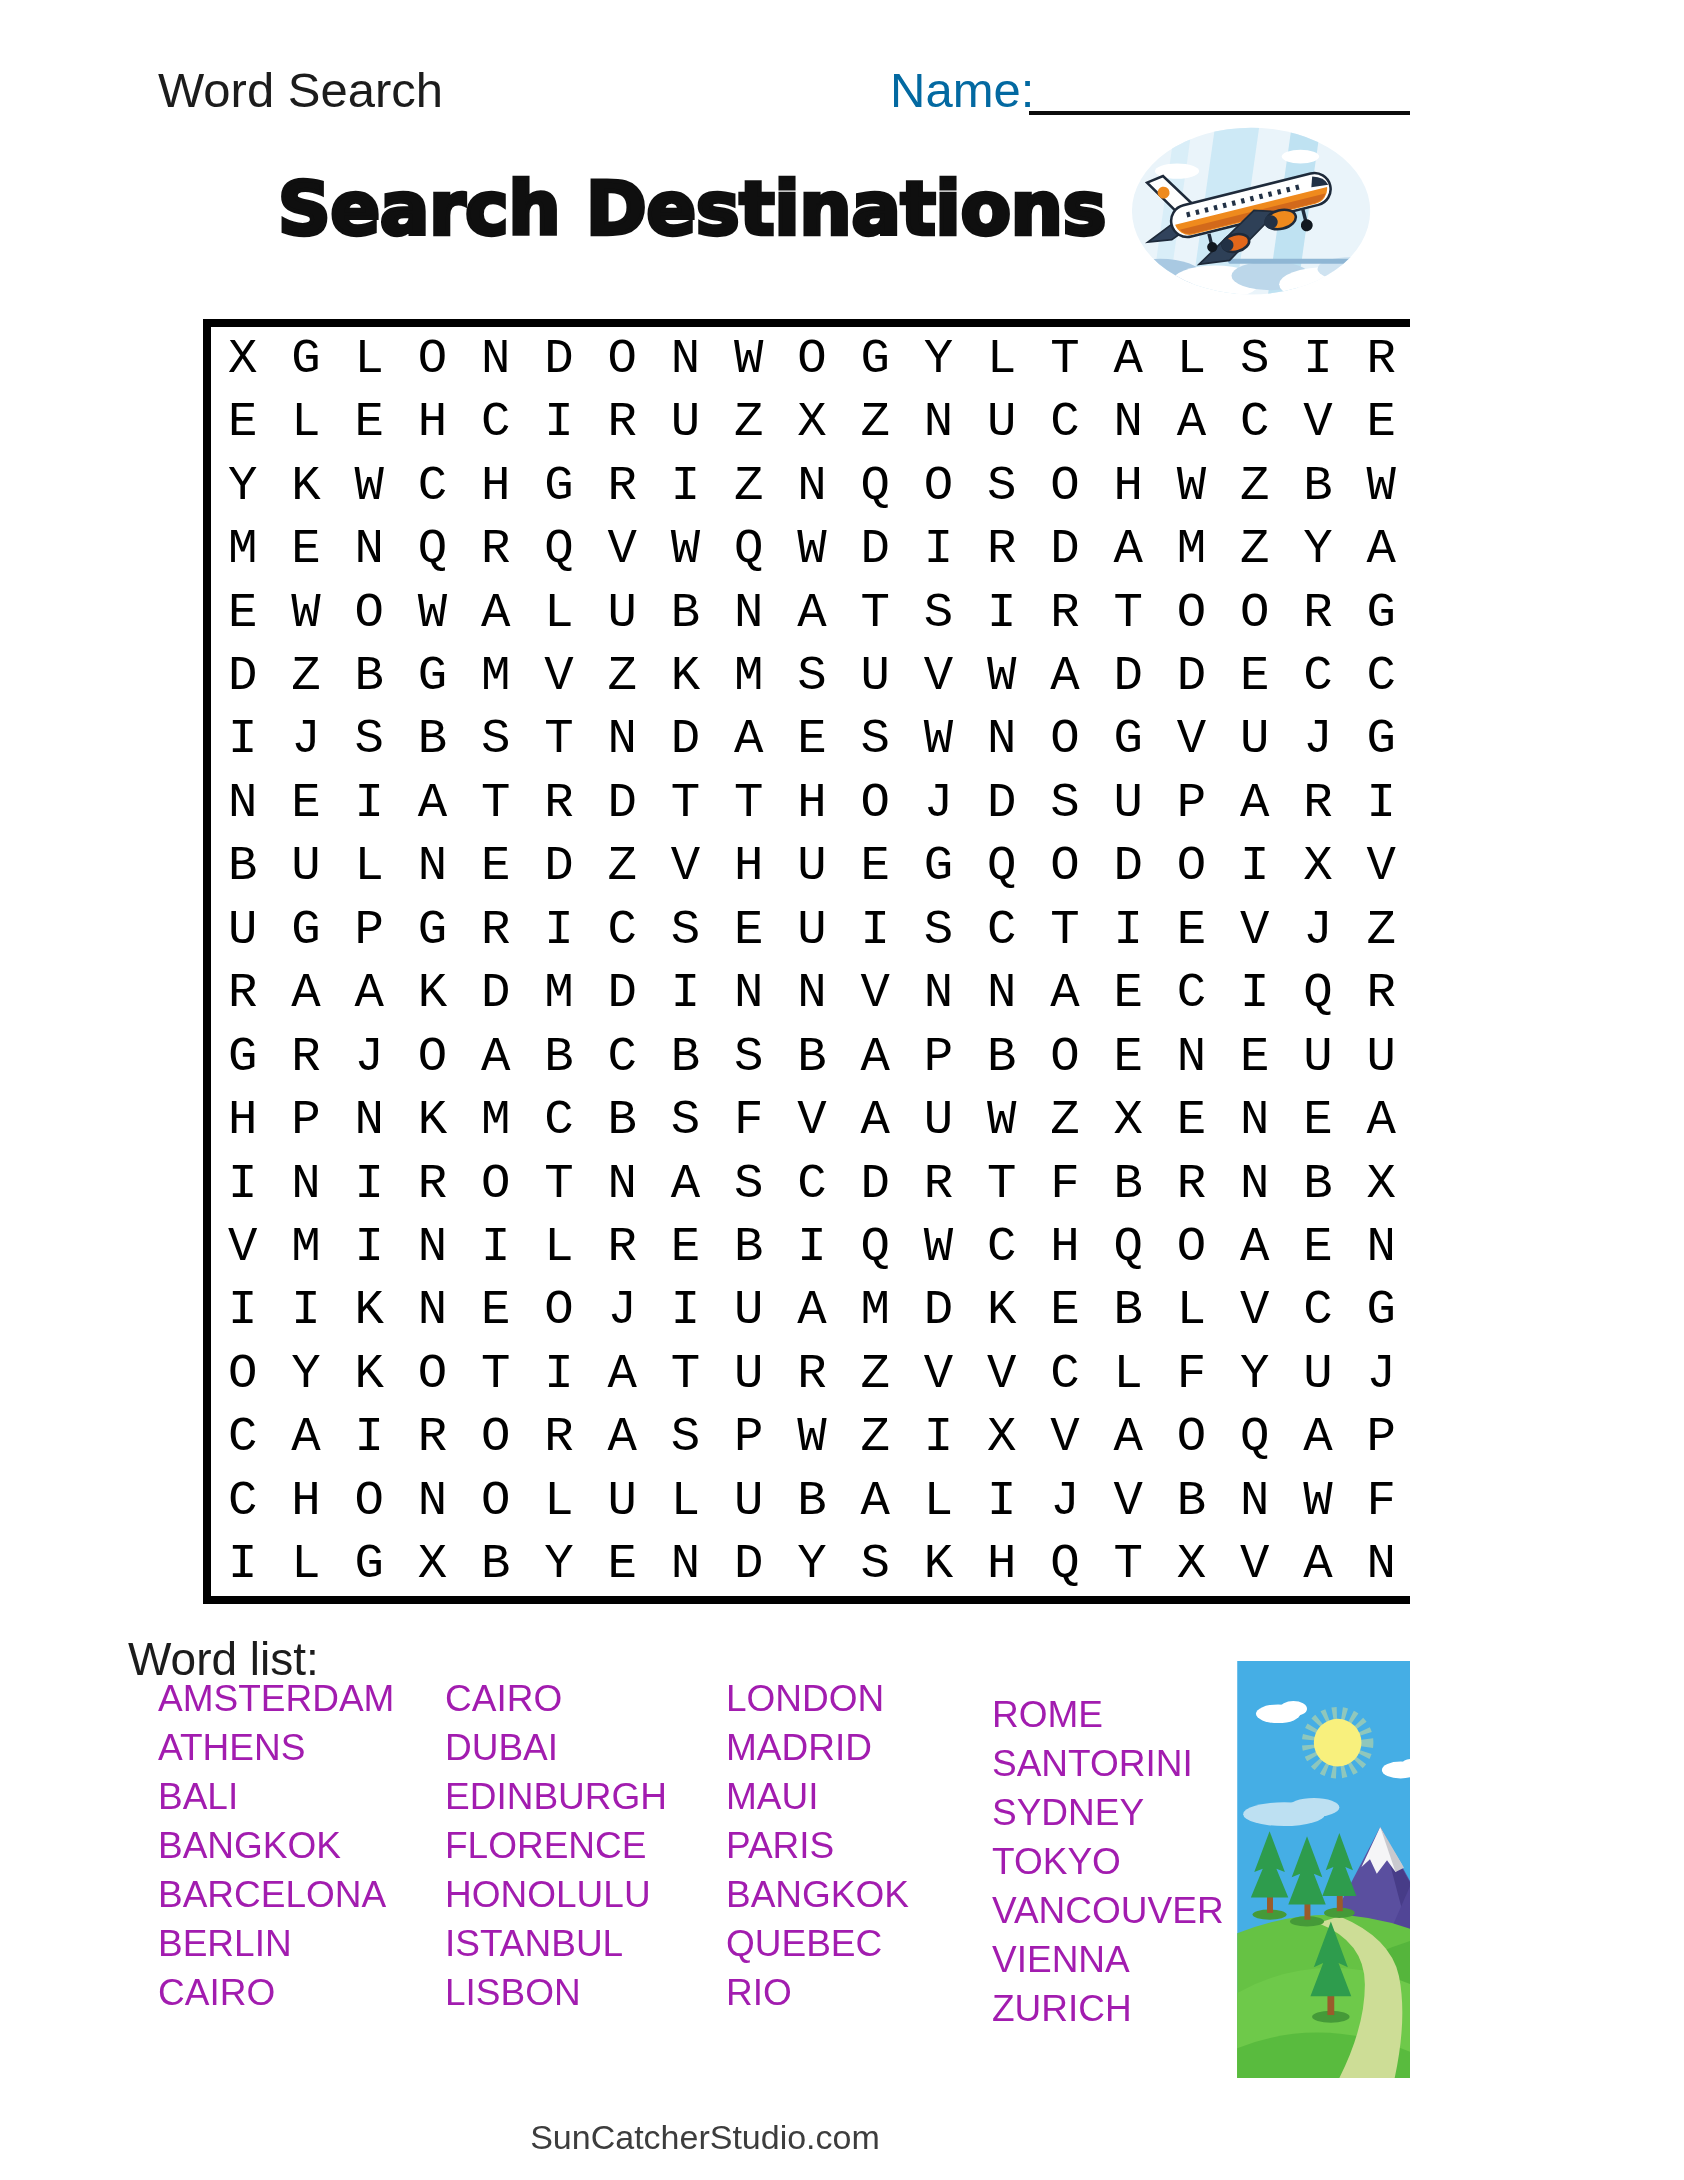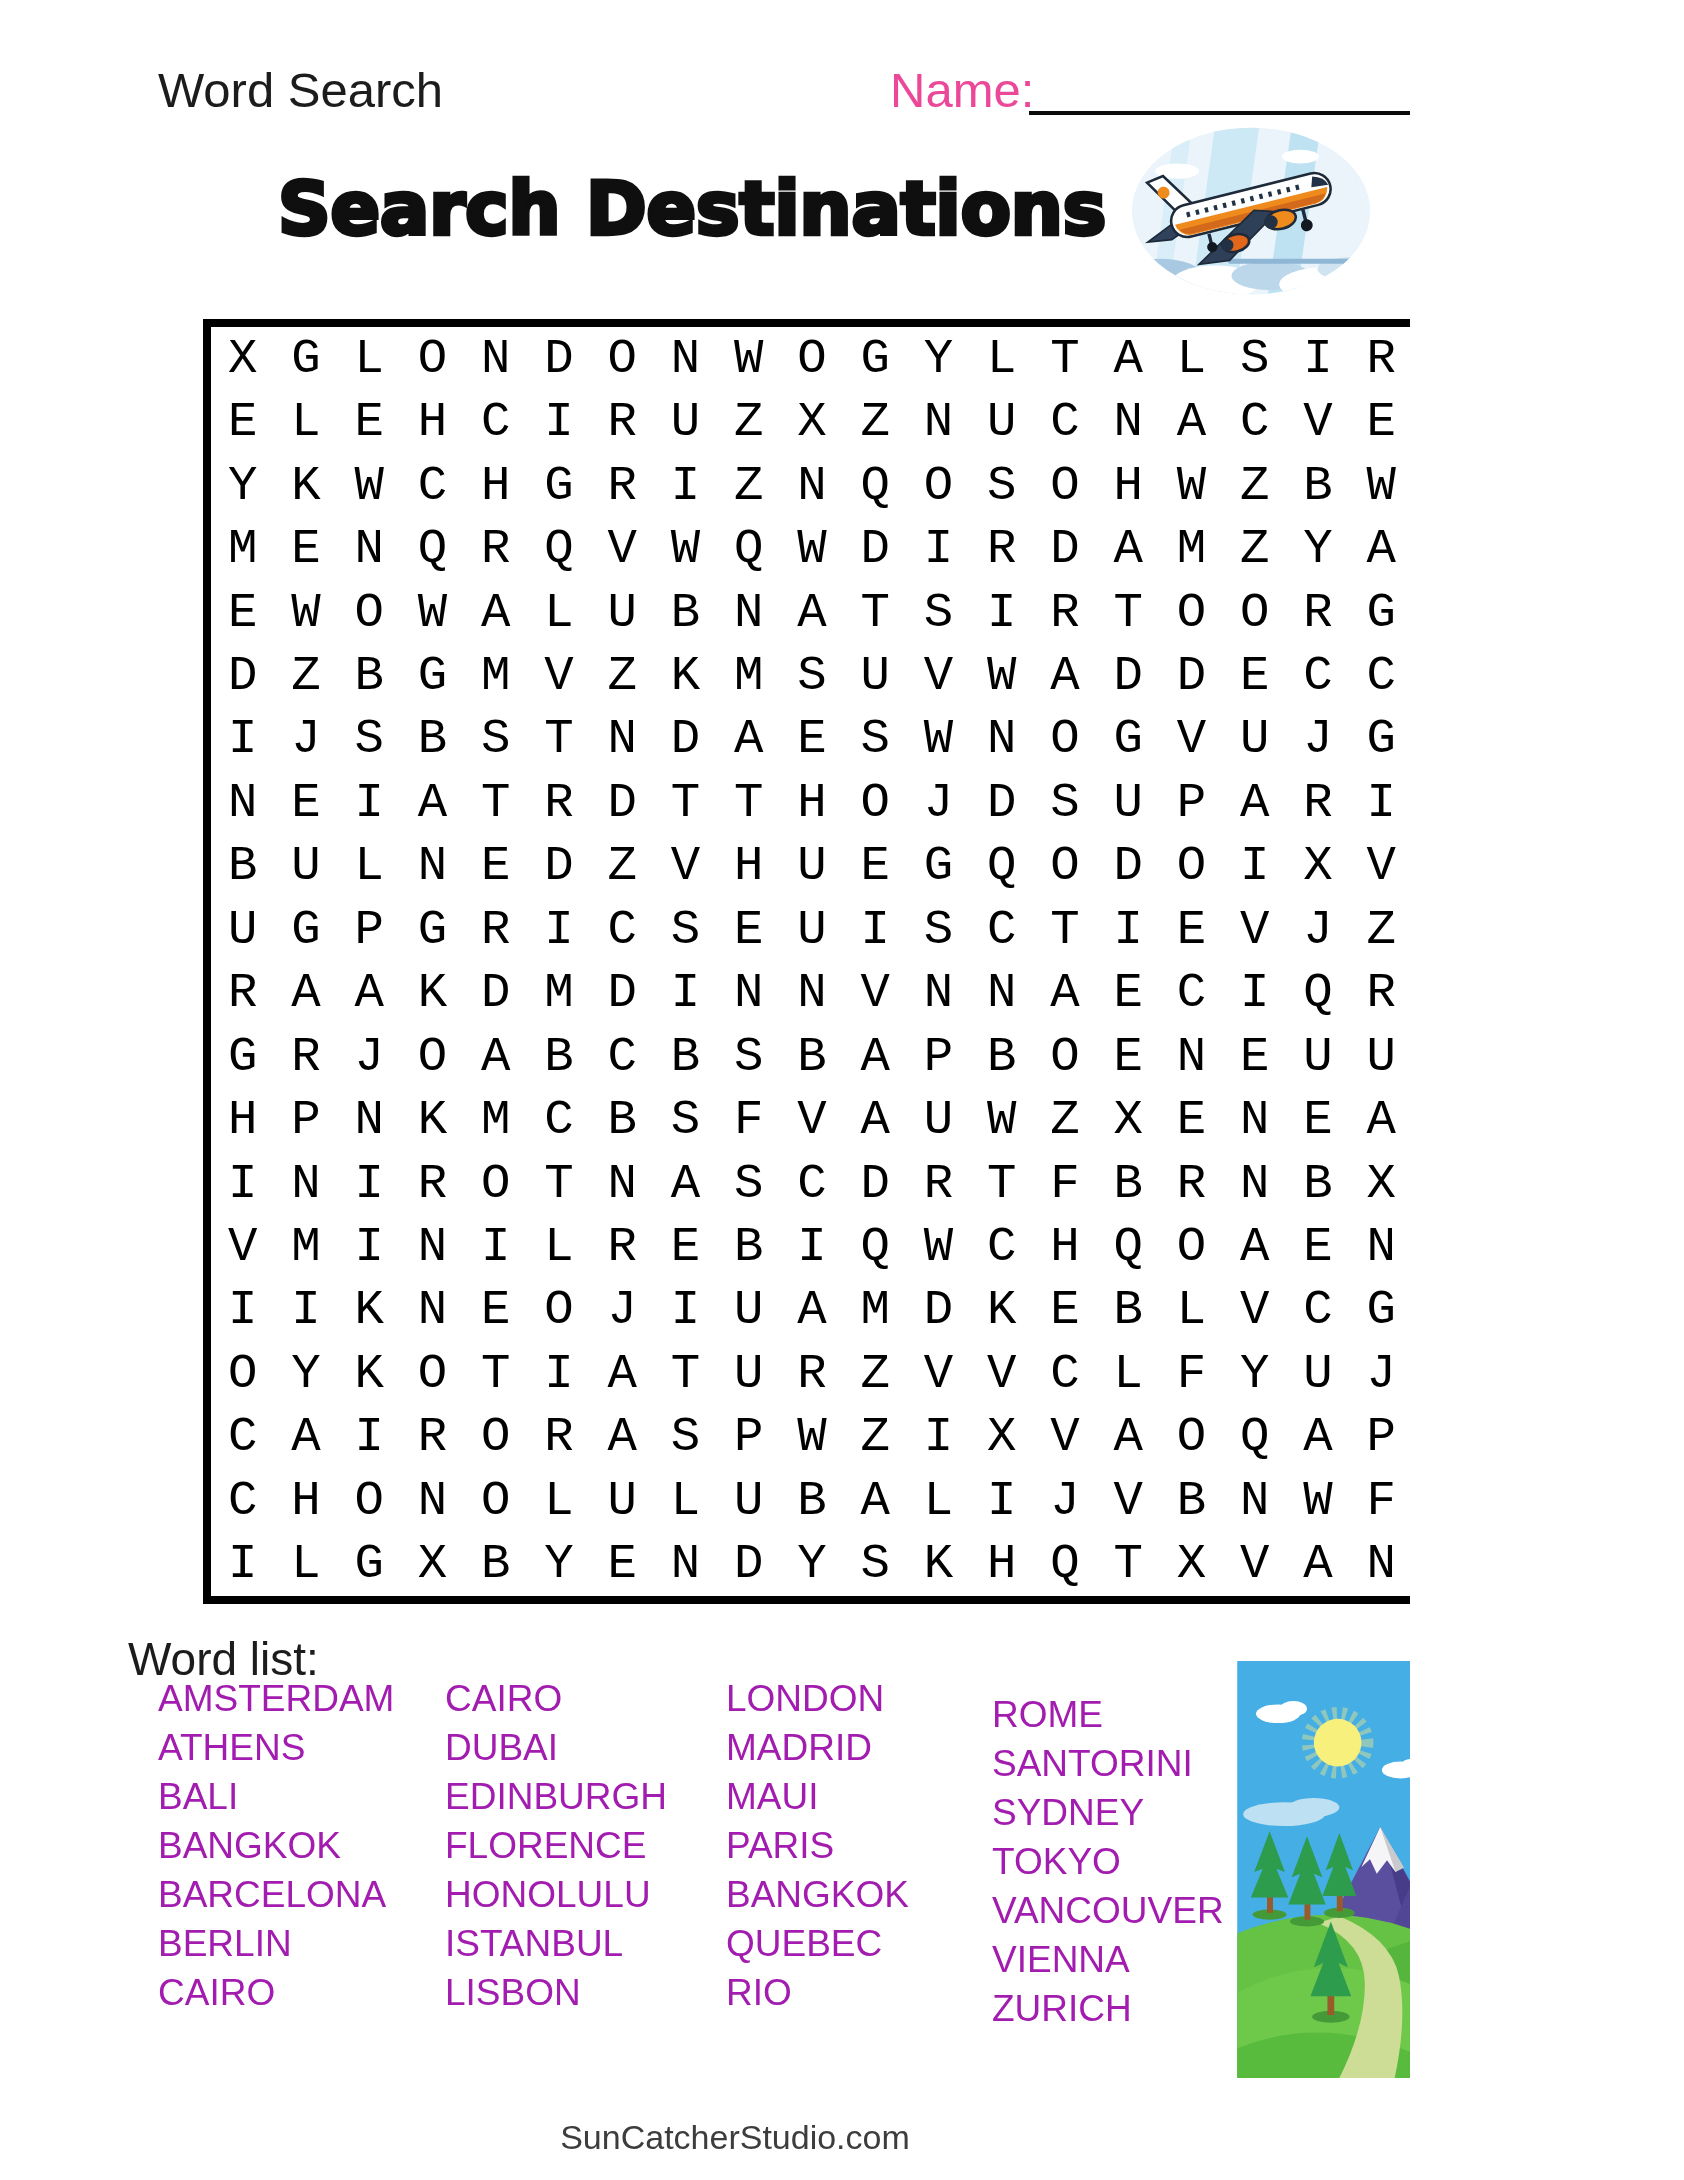--- a/index.html
+++ b/index.html
@@ -1,21 +1,21 @@
 <!DOCTYPE html>
 <html style="font-size:13.6px"><head>
 <meta charset="utf-8">
 <style>
   html,body{margin:0;padding:0;background:#ffffff;}
   .page{position:relative;width:1410px;height:2181px;background:#ffffff;overflow:hidden;
         font-family:"Liberation Sans",sans-serif;color:#1c1c1c;}
 
   
   .hdr-label{position:absolute;left:158px;top:66px;font-size:49px;line-height:1.0;color:#1c1c1c;}
-  .name-label{position:absolute;left:890px;top:66px;font-size:49px;line-height:1.0;color:#ec4899;}
+  .name-label{position:absolute;left:890px;top:66px;font-size:49px;line-height:1.0;color:#0369a1;}
   .name-line{position:absolute;left:1029px;top:82px;width:453px;height:29px;border-bottom:4.3px solid #0c0c0c;}
 
   
   .title{position:absolute;left:278px;top:169px;width:835px;font-family:"DejaVu Sans",sans-serif;
          font-weight:800;font-size:73px;line-height:1.1;color:#0f0f0f;letter-spacing:0px;
          -webkit-text-stroke:4.3px #0f0f0f;white-space:nowrap;}
 
   .plane-art{position:absolute;left:1126px;top:124px;width:251px;height:175px;}
 
   
@@ -28,21 +28,21 @@
   
   .wl-label{position:absolute;left:128px;top:1632px;font-size:46px;color:#1c1c1c;}
   .wl-col{position:absolute;top:1674px;margin:0;padding:0;list-style:none;
           font-size:37px;line-height:49px;color:#a21caf;}
   .wl-col li{white-space:nowrap;}
   .wl-c1{left:158px;} .wl-c2{left:445px;} .wl-c3{left:726px;} .wl-c4{left:992px;margin-top:16px;}
 
   .landscape-art{position:absolute;left:1237px;top:1661px;width:363px;height:417px;}
 
   .footer{position:absolute;left:0;top:2118px;width:100%;text-align:center;
-          font-size:34px;color:#3d3d3d;padding-left:30px;}
+          font-size:34px;color:#3d3d3d;}
 </style>
 </head>
 <body>
 
 <div class="page">
 
   <div class="hdr-label">Word Search</div>
   <div class="name-label">Name:</div>
   <div class="name-line"></div>
 

